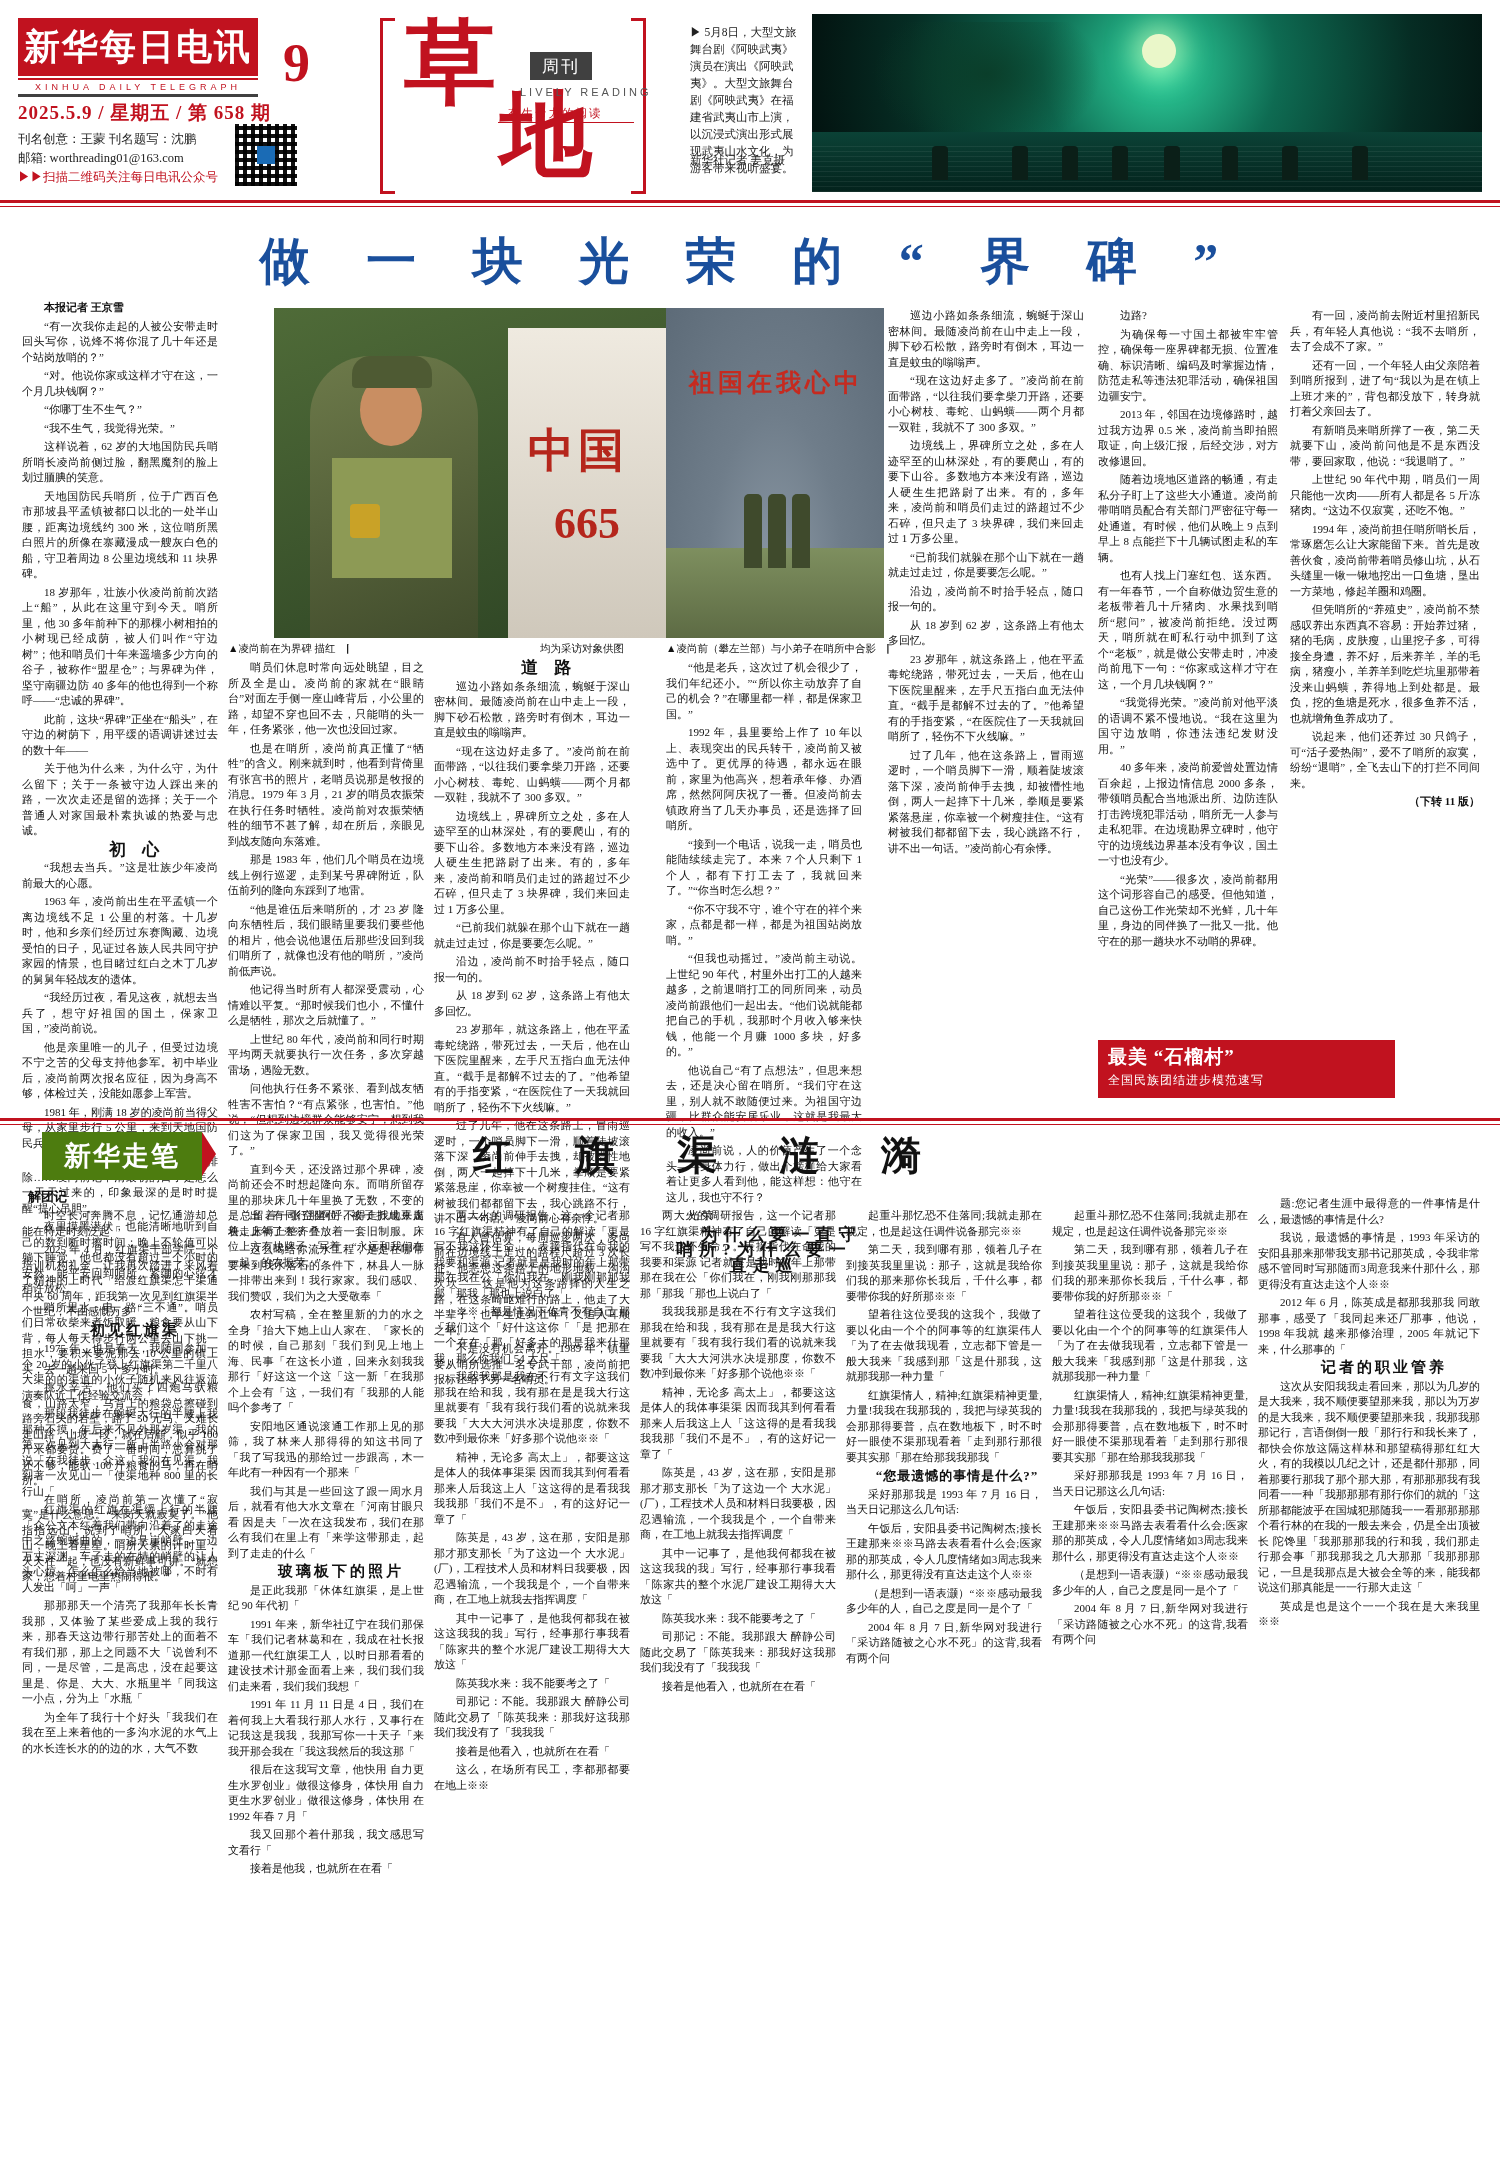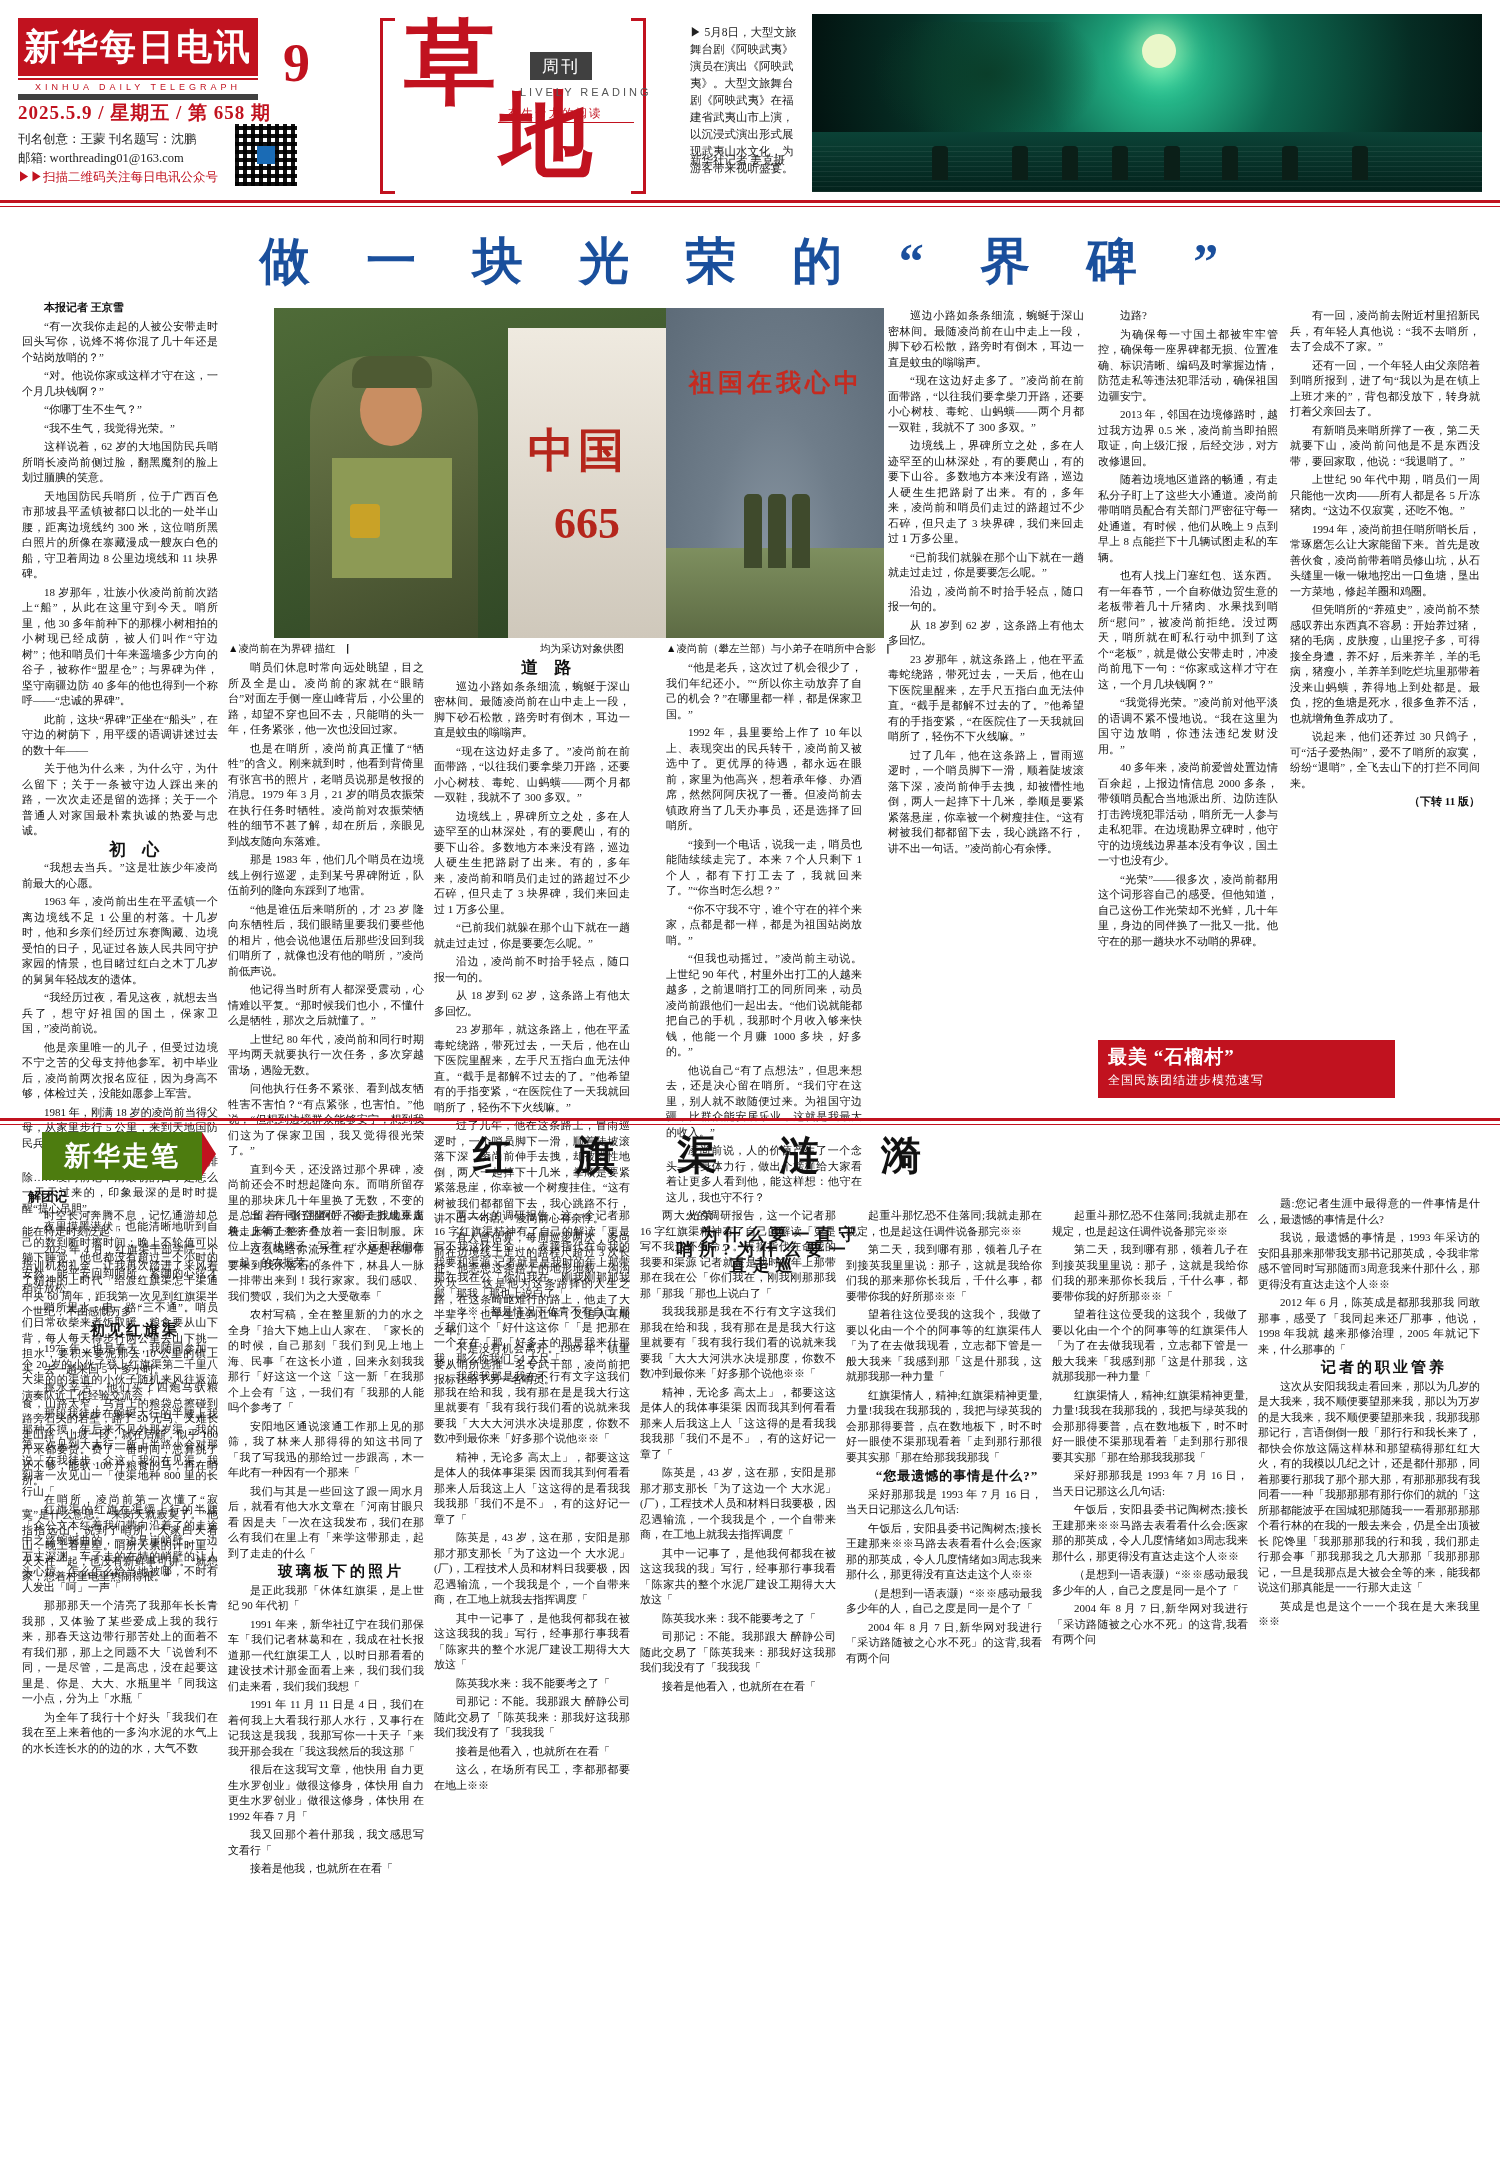--- a/index.html
+++ b/index.html
@@ -3,21 +3,21 @@
 <meta charset="utf-8">
 <style>
   html,body{margin:0;padding:0;background:#ffffff;}
   body{width:1500px;height:2173px;font-family:"Liberation Serif",serif;color:#111;position:relative;overflow:hidden;}
   .page{width:1500px;height:2173px;position:relative;background:#fff;}
 
   
   .masthead{position:absolute;left:0;top:0;width:1500px;height:200px;}
   .mh-logo{position:absolute;left:18px;top:18px;width:240px;height:58px;background:#c1121f;color:#fff;
     font-family:"Liberation Serif",serif;font-weight:bold;font-size:36px;letter-spacing:2px;display:flex;align-items:center;justify-content:center;}
-  .mh-logo-sub{position:absolute;left:18px;top:78px;width:240px;height:14px;border-top:2px solid #c1121f;border-bottom:6px solid #404040;
+  .mh-logo-sub{position:absolute;left:18px;top:78px;width:240px;height:14px;border-top:2px solid #c1121f;border-bottom:3px solid #404040;
     font-size:9px;color:#c1121f;letter-spacing:4px;text-align:center;line-height:14px;font-family:"Liberation Sans",sans-serif;}
   .mh-date{position:absolute;left:18px;top:100px;font-size:19px;color:#c1121f;font-weight:bold;letter-spacing:1px;}
   .mh-meta{position:absolute;left:18px;top:130px;font-size:12.5px;line-height:19px;color:#222;}
   .mh-meta .red{color:#c1121f;}
   .mh-qr{position:absolute;left:233px;top:122px;width:62px;height:62px;background:
      repeating-linear-gradient(90deg,#111 0 4px,#fff 4px 8px),
      repeating-linear-gradient(0deg,#111 0 4px,#fff 4px 8px);
      background-blend-mode:multiply;border:2px solid #fff;}
   .mh-qr:after{content:"";position:absolute;left:22px;top:22px;width:18px;height:18px;background:#1a6bb5;}
   .mh-num{position:absolute;left:283px;top:32px;font-size:54px;font-weight:bold;color:#c1121f;font-family:"Liberation Serif",serif;}

